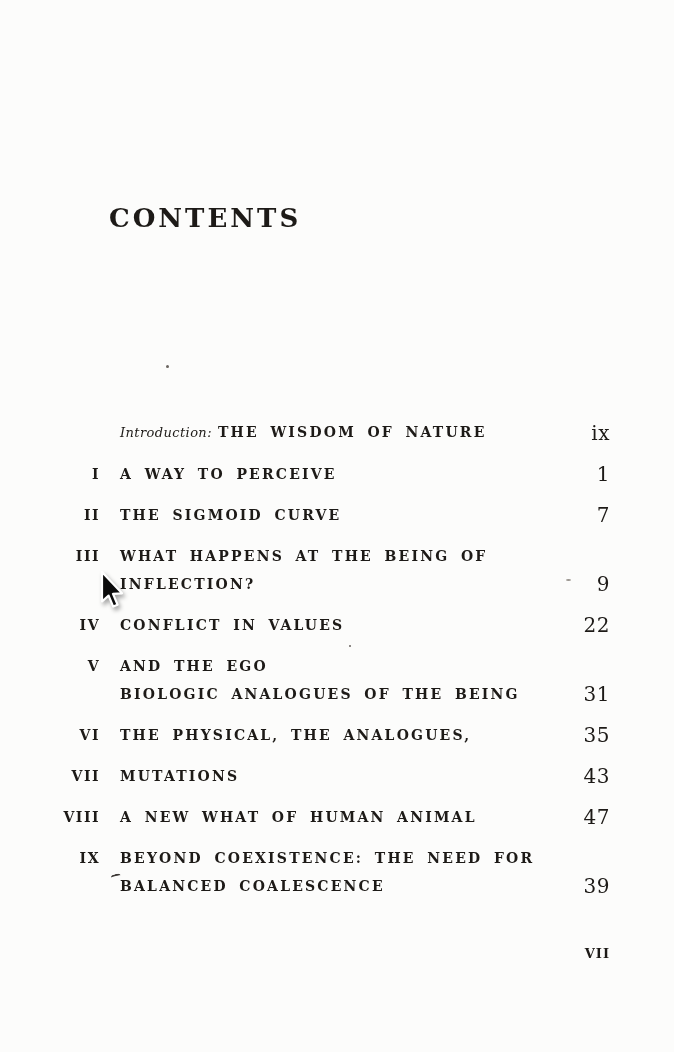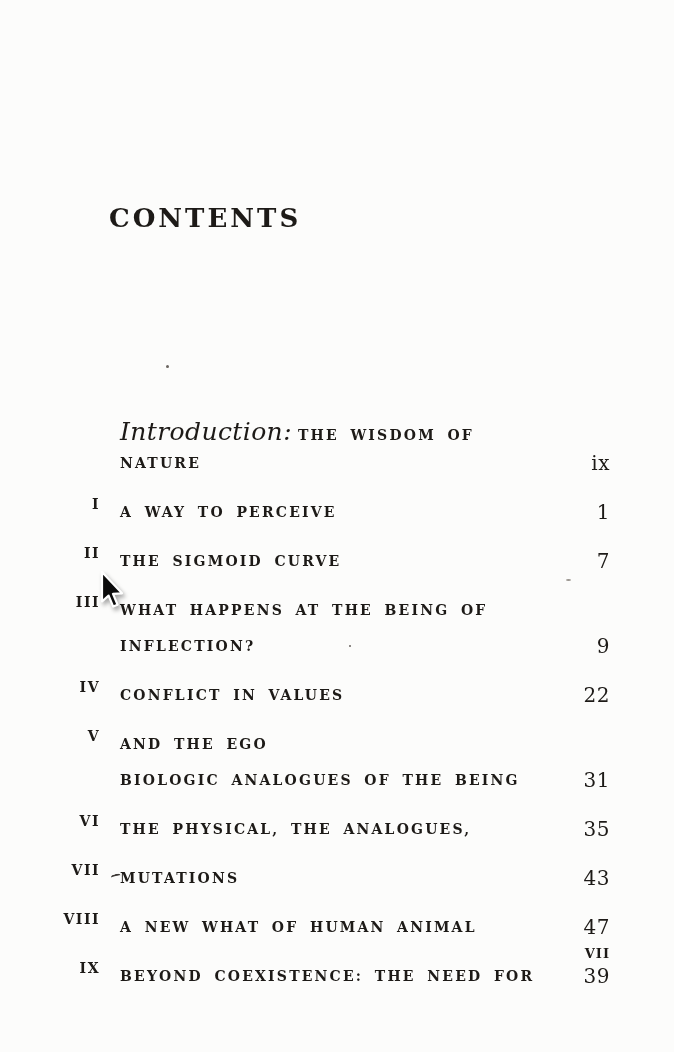--- a/index.html
+++ b/index.html
@@ -34,29 +34,29 @@
     font-weight:bold;font-size:14px;letter-spacing:1.5px;
     line-height:28px;
     align-self:start;
   }
   .cell-title{
     padding-left:20px;
     font-weight:bold;font-size:14px;
     letter-spacing:2.2px;word-spacing:4.5px;
     line-height:28px;
   }
-  .cell-title .tline{line-height:28px;margin-top:8px;}
+  .cell-title .tline{line-height:28px;}
   .cell-page{
     text-align:right;
     align-self:end;
     font-size:20px;line-height:28px;
     font-weight:normal;letter-spacing:0.5px;
   }
   .intro-italic{
-    font-style:italic;font-weight:normal;font-size:25px;
+    font-style:italic;font-weight:normal;font-size:13px;
     letter-spacing:0.4px;word-spacing:1px;margin-right:6px;
   }
 
   .folio{
     position:absolute;left:0;top:946px;width:610px;
     text-align:right;
     font-size:13px;font-weight:bold;letter-spacing:1px;
     line-height:1.2;
   }
 
@@ -160,20 +160,21 @@
     <div class="cell-title">
           <div class="tline">A NEW WHAT OF HUMAN ANIMAL</div>
         </div>
     <div class="cell-page">47</div>
   </div>
 
   <div class="row">
     <div class="cell-num">IX</div>
     <div class="cell-title">
           <div class="tline">BEYOND COEXISTENCE: THE NEED FOR</div>
+          <div class="tline">BALANCED COALESCENCE</div>
         </div>
     <div class="cell-page">39</div>
   </div>
 </div>
 
   <div class="folio">VII</div>
 
   <svg class="cursor" width="25" height="40" viewBox="0 0 25 40">
     <path d="M3 1 L3 30.5 L9.6 24.6 L14.2 35.6 L18.6 33.7 L14 22.9 L23 22.3 Z" fill="#0b0b0b" stroke="#ffffff" stroke-width="2.2" stroke-linejoin="round"></path>
   </svg>

